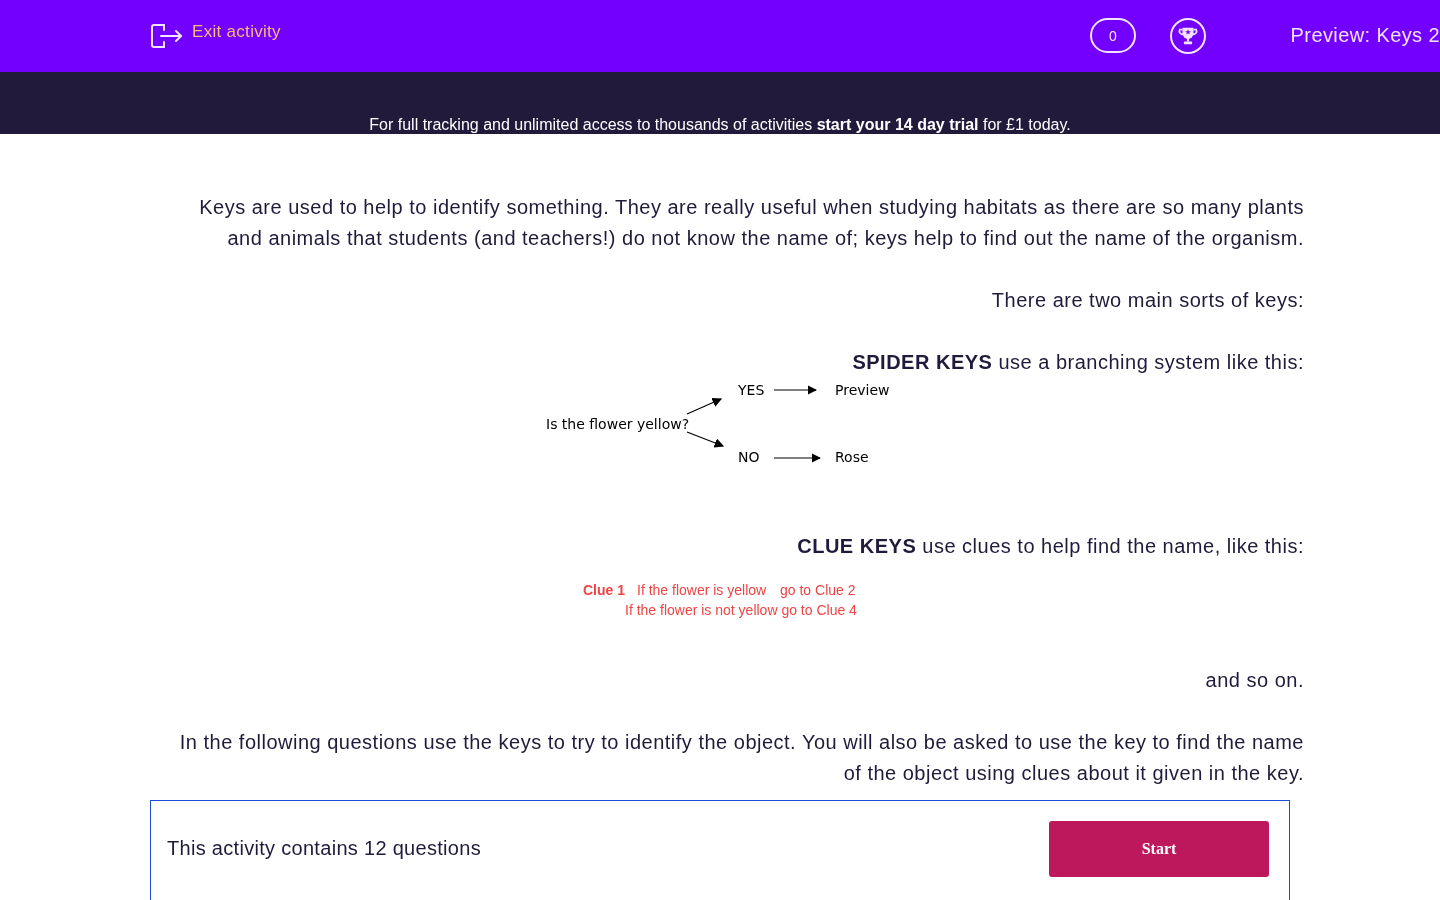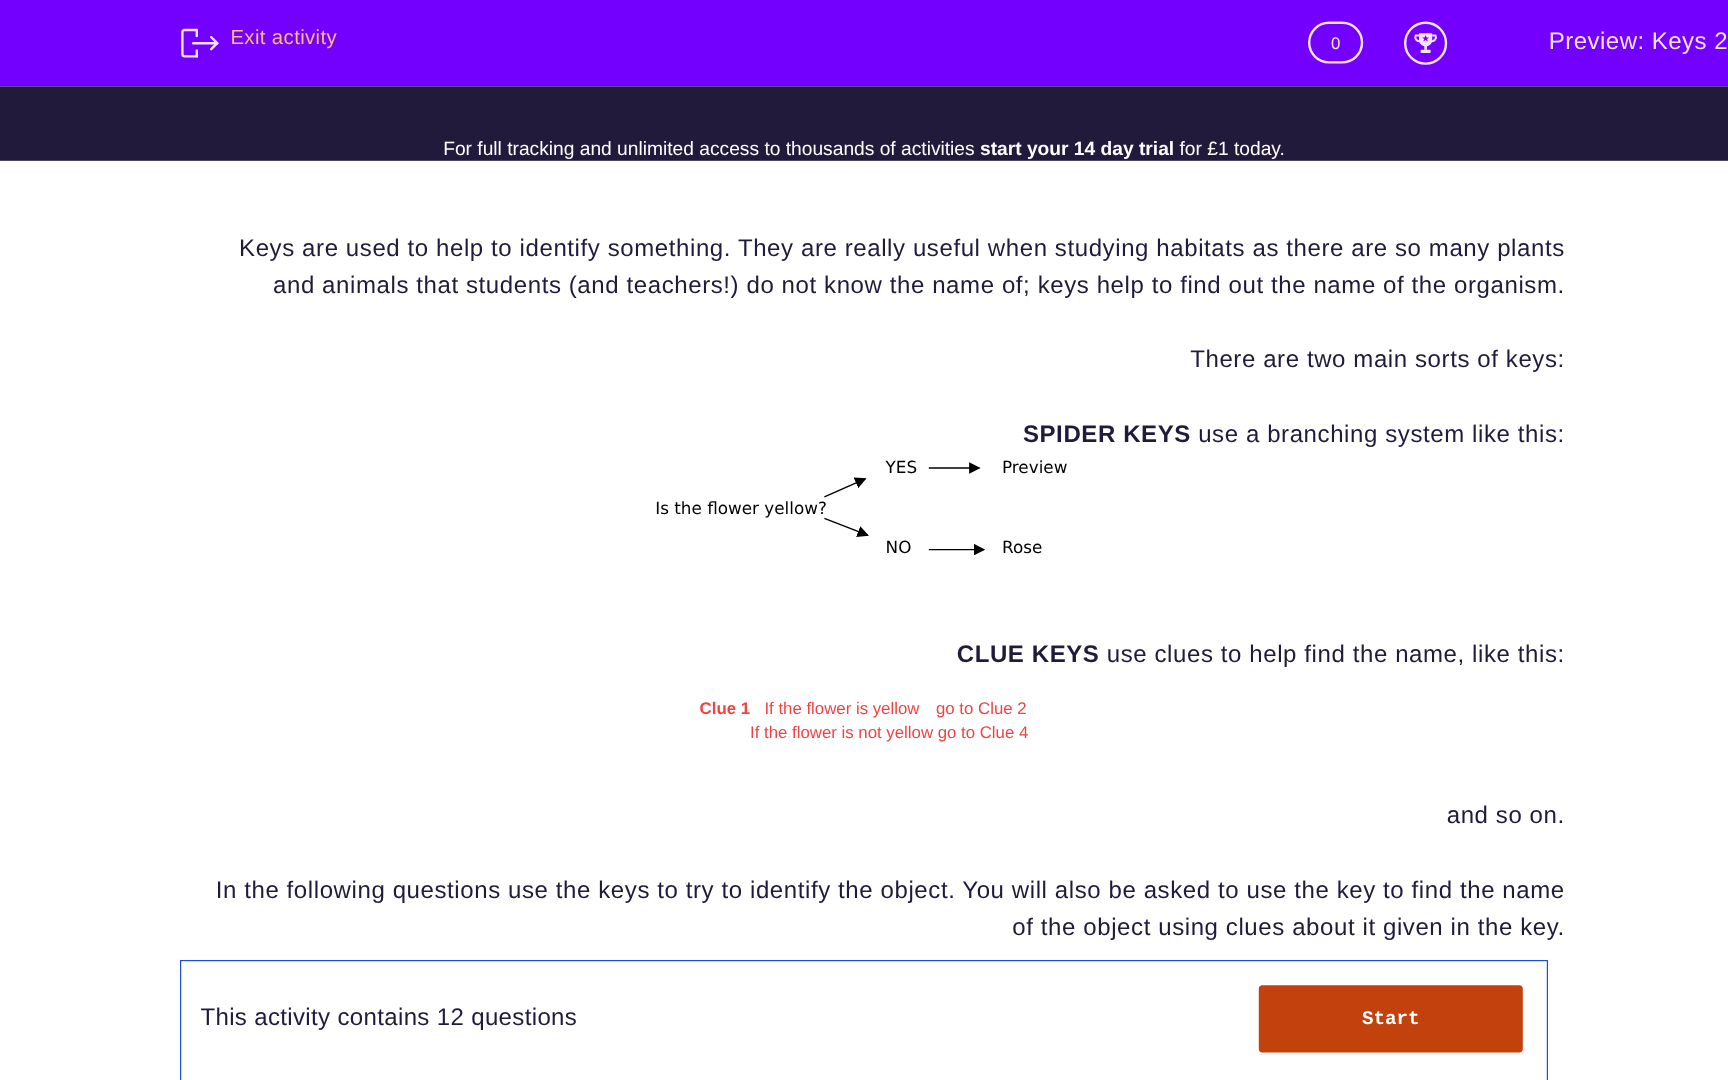--- a/index.html
+++ b/index.html
@@ -70,23 +70,23 @@
 
     .card {
       position: absolute; left: 150px; top: 800px; width: 1140px; height: 125px;
       border: 1px solid #1d4ed8; background: #ffffff;
     }
     .card-text {
       position: absolute; left: 16px; top: 36px; font-size: 20px; letter-spacing: 0.3px; color: #211a3a;
     }
     .start {
       position: absolute; left: 898px; top: 20px; width: 220px; height: 56px;
-      background: #c2410c; border-radius: 3px; border: none;
+      background: #be185d; border-radius: 3px; border: none;
       color: #ffffff; font-size: 16px; font-weight: bold;
-      font-family: Liberation Mono, monospace; cursor: pointer;
+      font-family: Liberation Serif, serif; cursor: pointer;
     }
   </style>
 </head>
 <body>
 
 <div class="topbar">
   <div class="exit">
     <svg viewBox="0 0 33 28" fill="none" stroke="#f3e3ff" stroke-width="2" stroke-linecap="round" stroke-linejoin="round">
       <path d="M14 3 H4 a2 2 0 0 0 -2 2 V23 a2 2 0 0 0 2 2 H14"></path>
       <path d="M14 3 v5"></path>

